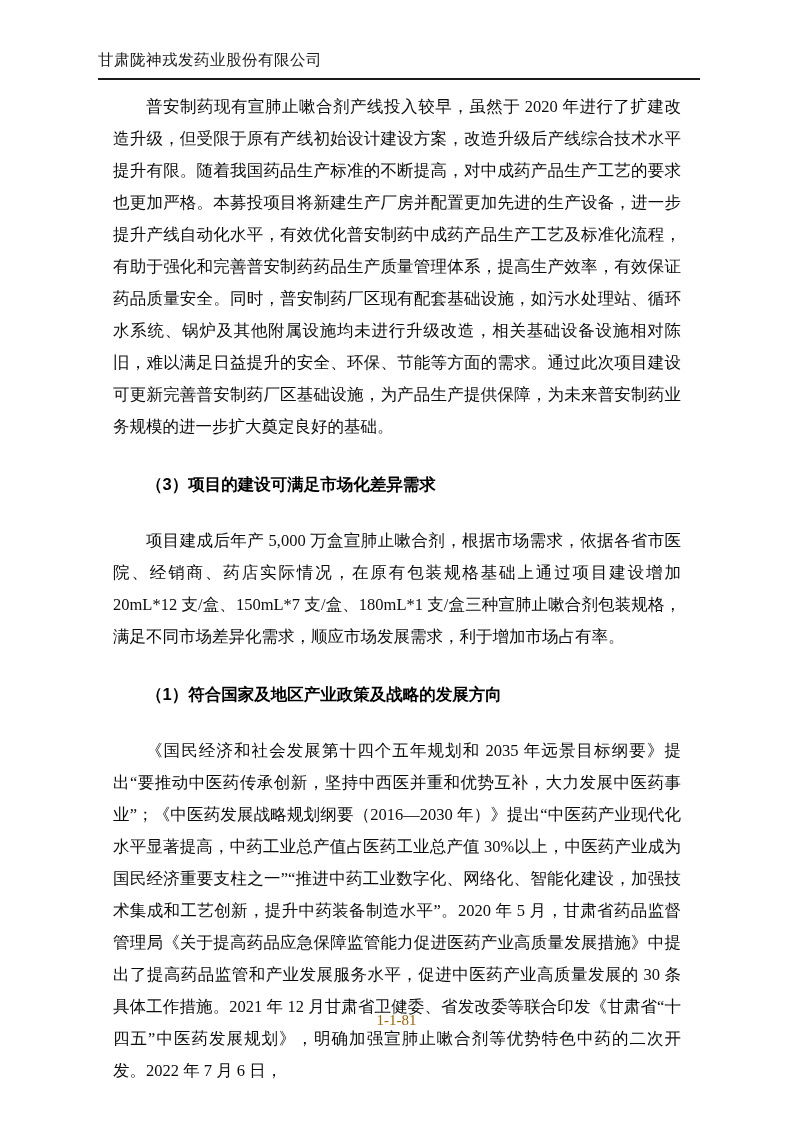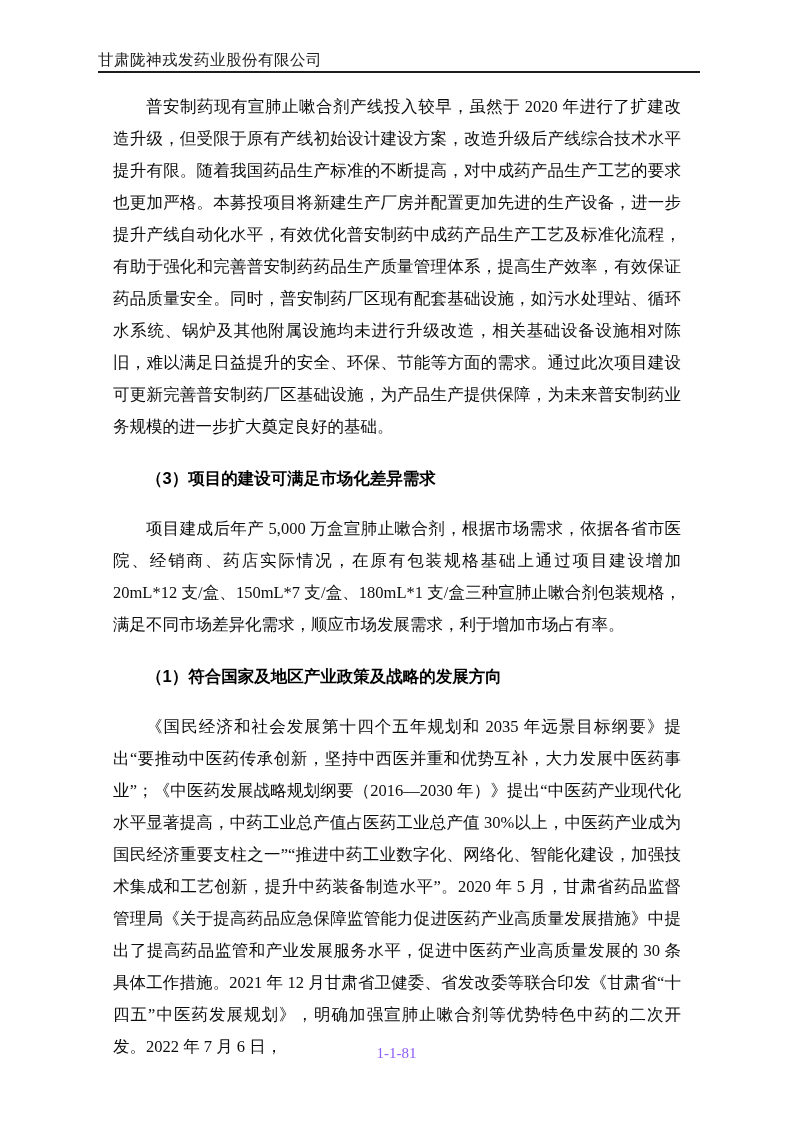--- a/index.html
+++ b/index.html
@@ -17,21 +17,21 @@
   }
   
   .header {
     position: absolute;
     top: 50px;
     left: 98px;
     width: 602px;
     display: flex;
     justify-content: space-between;
     align-items: flex-end;
-    padding-bottom: 0;
+    padding-bottom: 7px;
     border-bottom: 2.5px solid #1c1c1c;
     font-family: "Liberation Serif", "DejaVu Serif", serif;
     font-size: 15.5px;
     color: #1a1a1a;
     letter-spacing: 0.5px;
     white-space: nowrap;
   }
   
   .content {
     position: absolute;
@@ -42,38 +42,38 @@
     font-size: 16.5px;
     line-height: 32px;
     text-align: justify;
     color: #0c0c0c;
   }
   .para {
     margin: 0;
     text-indent: 2em;
   }
   .heading {
-    margin: 19px 0;
+    margin: 25px 0;
     font-family: "Liberation Sans", "DejaVu Sans", sans-serif;
     font-weight: bold;
     font-size: 16.5px;
     line-height: 32px;
     text-indent: 2em;
     color: #000000;
   }
   
   .footer {
     position: absolute;
-    top: 1045px;
+    top: 1012px;
     left: 0;
     width: 100%;
     text-align: center;
     font-family: "Liberation Serif", "DejaVu Serif", serif;
     font-size: 15px;
-    color: #8b5cf6;
+    color: #a16207;
   }
 </style>
 </head>
 <body>
 
 <div class="page">
 
   <div class="header">
     <span>甘肃陇神戎发药业股份有限公司</span>
   </div>

